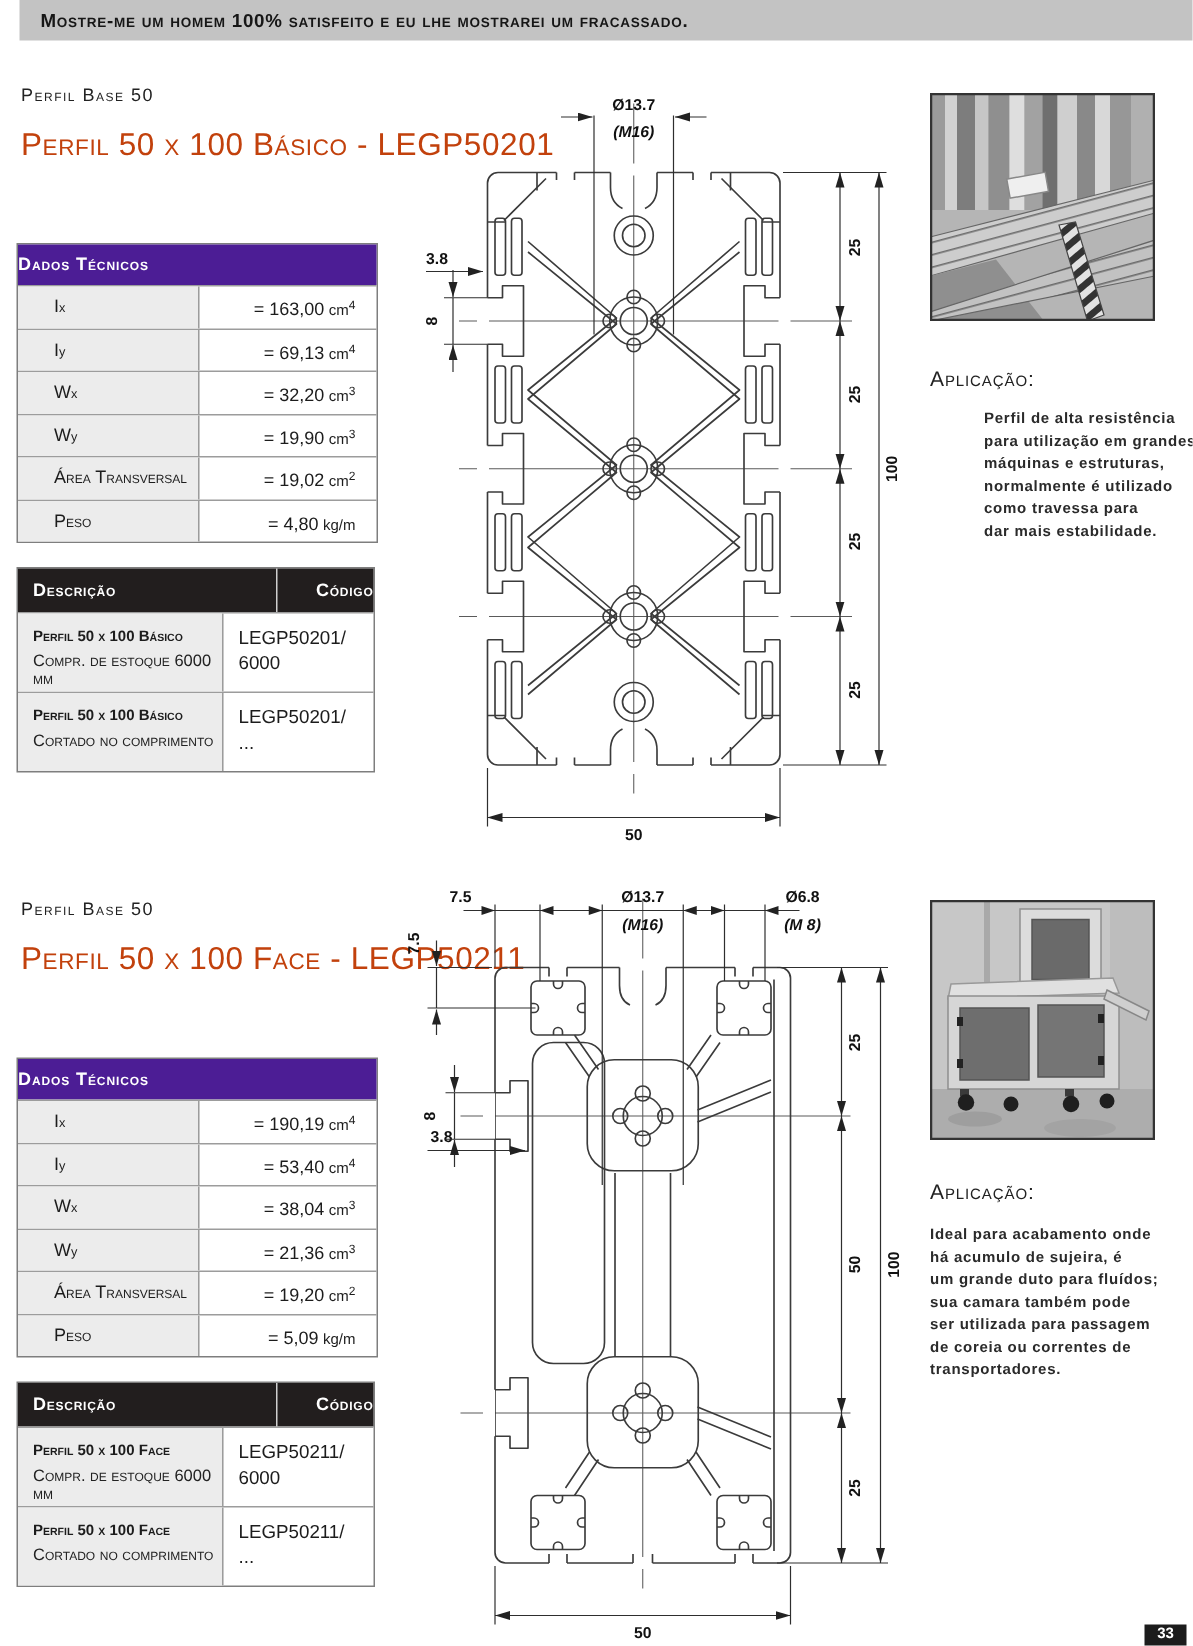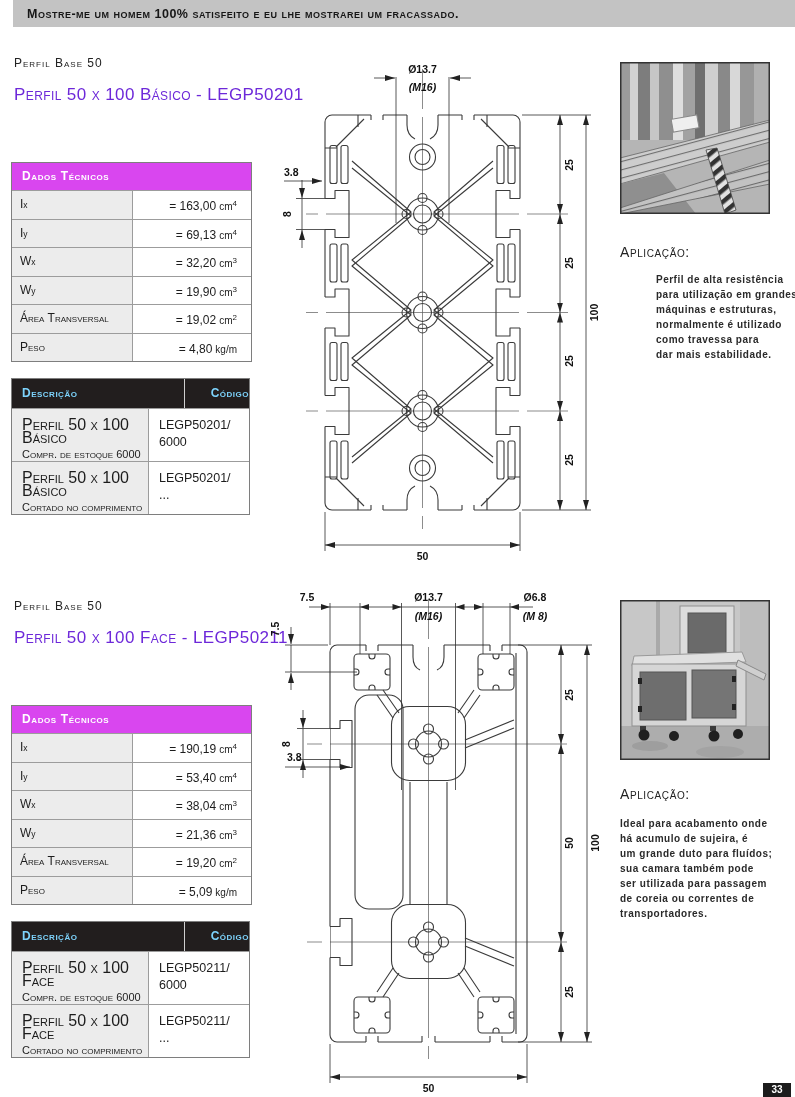--- a/index.html
+++ b/index.html
@@ -5,41 +5,41 @@
   html,body{margin:0;padding:0;}
   body{
     width:795px;height:1097px;position:relative;background:#ffffff;
     font-family:"Liberation Sans", sans-serif;color:#1c1c1c;overflow:hidden;
   }
   .topbar{position:absolute;left:13px;top:0;width:795px;height:27px;background:#c3c3c3;
     display:flex;align-items:center;padding-left:14px;box-sizing:border-box;}
   .quote{font-variant:small-caps;font-size:12.5px;letter-spacing:.5px;color:#161616;font-weight:600;}
 
   .section-title{position:absolute;font-variant:small-caps;font-size:12px;letter-spacing:1px;color:#222;}
-  .section-sub{position:absolute;font-variant:small-caps;font-size:17px;letter-spacing:.4px;color:#6d28d9;}
+  .section-sub{position:absolute;font-variant:small-caps;font-size:21px;letter-spacing:.4px;color:#c2410c;}
 
   .dt-table{position:absolute;width:241px;border:1px solid #7e7e7e;background:#fff;box-sizing:border-box;}
-  .dt-head{height:27px;background:#d946ef;color:#fff;font-variant:small-caps;font-size:12px;
-    letter-spacing:.6px;font-weight:bold;line-height:27px;padding-left:10px;}
+  .dt-head{height:27px;background:#4c1d95;color:#fff;font-variant:small-caps;font-size:12px;
+    letter-spacing:.6px;font-weight:bold;line-height:27px;}
   .dt-row{display:flex;height:27.5px;border-top:1px solid #9c9c9c;}
   .dt-label{width:121px;background:#ececec;border-right:1px solid #9c9c9c;box-sizing:border-box;
-    padding-left:8px;font-variant:small-caps;font-size:12px;line-height:26.5px;white-space:nowrap;}
+    padding-left:24px;font-variant:small-caps;font-size:12px;line-height:26.5px;white-space:nowrap;}
   .dt-label .sub{font-size:8.5px;font-variant:normal;}
   .dt-val{flex:1;text-align:right;padding-right:14px;font-size:12px;line-height:26.5px;white-space:nowrap;padding-left:32px;}
   .dt-val .unit{font-size:10px;margin-left:3px;}
   .dt-val .sup{font-size:8px;vertical-align:4px;}
 
   .desc-table{position:absolute;width:239px;border:1px solid #7e7e7e;background:#fff;box-sizing:border-box;}
-  .desc-head{height:29px;background:#221e1e;color:#7dd3fc;display:flex;font-variant:small-caps;
+  .desc-head{height:29px;background:#221e1e;color:#ffffff;display:flex;font-variant:small-caps;
     font-size:12px;font-weight:bold;letter-spacing:.5px;}
   .desc-head .c1{width:137px;box-sizing:border-box;padding-left:10px;line-height:29px;}
   .desc-head .c2{flex:1;border-left:1px solid #cfcfcf;box-sizing:border-box;padding-left:26px;line-height:29px;margin-left:40px;}
   .desc-row{display:flex;height:52px;border-top:1px solid #9c9c9c;}
   .desc-cell{width:137px;background:#ececec;border-right:1px solid #9c9c9c;box-sizing:border-box;padding:9px 0 0 10px;}
-  .desc-name{font-variant:small-caps;font-size:16px;line-height:13px;}
+  .desc-name{font-variant:small-caps;font-size:10px;line-height:13px;font-weight:bold;}
   .desc-detail{font-variant:small-caps;font-size:11px;margin-top:4px;color:#222;}
   .desc-code{flex:1;box-sizing:border-box;padding:8px 0 0 10px;font-size:12.5px;line-height:17px;white-space:pre-line;}
 
   .app-heading{position:absolute;font-variant:small-caps;font-size:14px;letter-spacing:.6px;color:#222;}
   .app-text{position:absolute;width:170px;font-size:10px;line-height:15px;letter-spacing:.5px;
     color:#2a2a2a;white-space:pre-line;font-weight:600;}
 
   .photo{position:absolute;}
   .drawing{position:absolute;}
 

